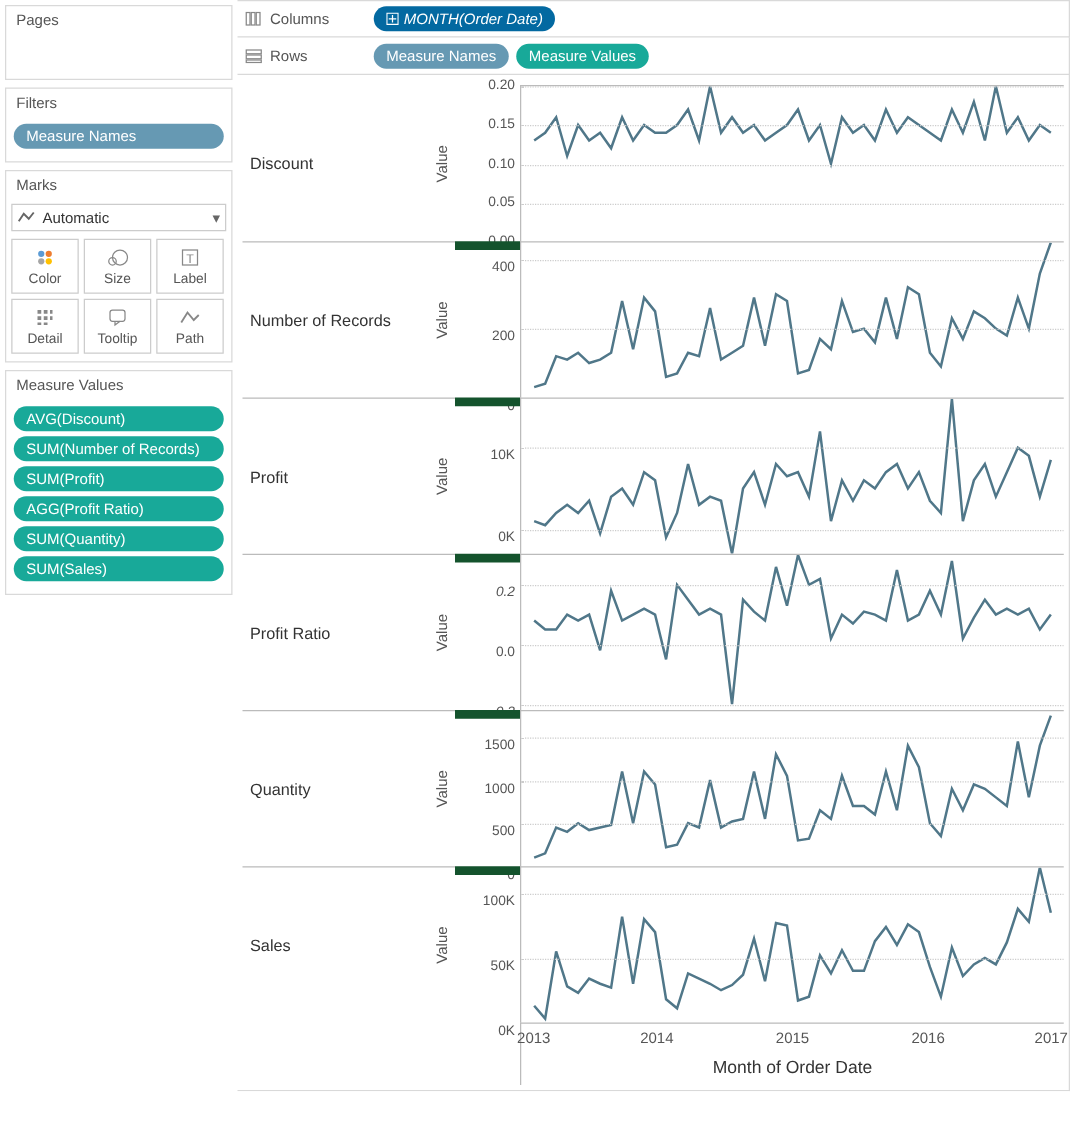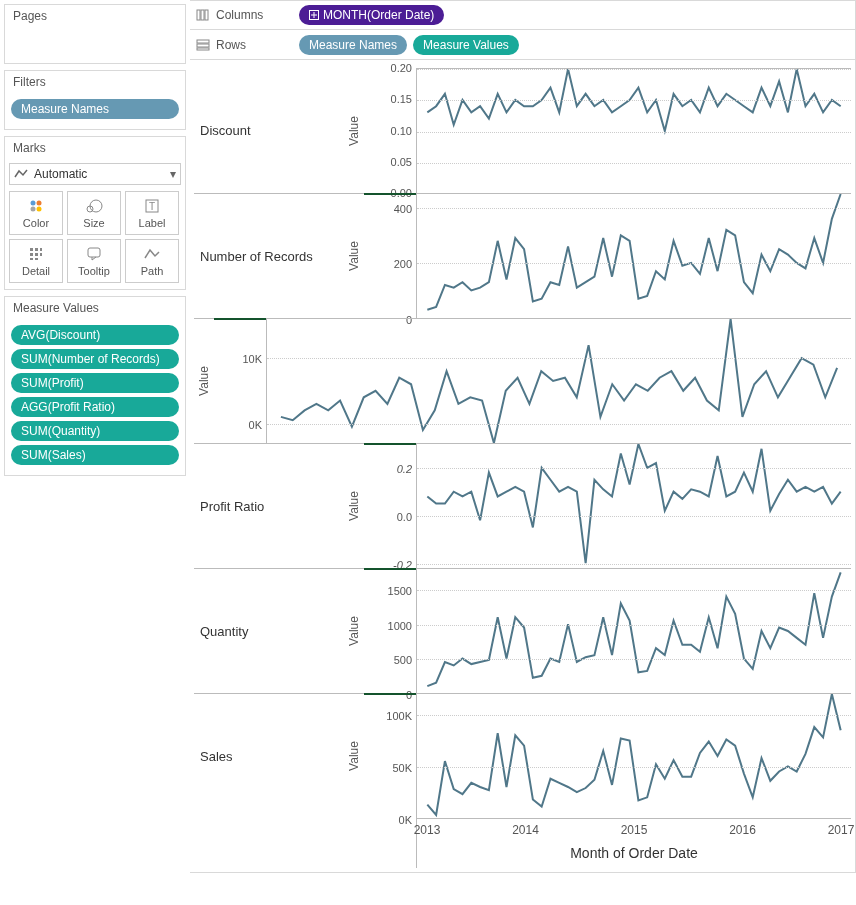--- a/index.html
+++ b/index.html
@@ -78,21 +78,21 @@
   .panel-row:first-child .panel-name, .panel-row:first-child .ylabel-wrap, .panel-row:first-child .yticks { border-top:none;}
   .ylabel-wrap {
     width:20px; display:flex; align-items:center; justify-content:center;
     border-top:1px solid #bbb;
   }
   .ylabel {
     transform: rotate(-90deg); white-space:nowrap; font-size:12px; color:#555;
   }
   .yticks {
     width:52px; position:relative;
-    border-top:2px solid #14532d;
+    border-top:7px solid #14532d;
   }
   .ytick { position:absolute; right:4px; transform:translateY(-50%); font-size:11px; color:#555;text-align:center; }
   .plot {
     flex:1; position:relative; border-top:1px solid #bbb; border-left:1px solid #bbb;
     overflow:hidden;
   }
   .panel-row:first-child .plot { border-top:1px solid #bbb; }
   .grid-h { position:absolute; left:0; right:0; border-top:1px dotted #ccc; }
   .line-path { stroke:#4d6d7c; stroke:#507789; stroke-width:2; fill:none; }
 
@@ -207,21 +207,21 @@
     <div class="shelf-row">
       <div class="shelf-label">
         <svg width="14" height="12">
             <rect x="1" y="1" width="3" height="10" fill="none" stroke="#888"></rect>
             <rect x="5" y="1" width="3" height="10" fill="none" stroke="#888"></rect>
             <rect x="9" y="1" width="3" height="10" fill="none" stroke="#888"></rect>
           </svg>
         <span>Columns</span>
       </div>
       <div class="shelf-pills">
-        <span class="pill" style="background:#4c1d95;">
+        <span class="pill" style="background:#0369a1;font-style:italic;">
           <svg width="10" height="10">
               <rect x="0.5" y="0.5" width="9" height="9" fill="none" stroke="#fff"></rect>
               <line x1="5" y1="2" x2="5" y2="8" stroke="#fff"></line>
               <line x1="2" y1="5" x2="8" y2="5" stroke="#fff"></line>
             </svg>
           <span>MONTH(Order Date)</span>
         </span>
       </div>
     </div>
     <div class="shelf-row">
@@ -264,20 +264,21 @@
           <div class="yticks">
             <div class="ytick" style="top: 13.8889px;">400</div>
             <div class="ytick" style="top: 69.4444px;">200</div>
             <div class="ytick" style="top: 125px;">0</div>
           </div>
           <div class="plot"><div class="grid-h" style="top: 13.8889px;"></div><div class="grid-h" style="top: 69.4444px;"></div><svg width="100%" height="100%" viewBox="0 0 420 125" preserveAspectRatio="none">
               <polyline points="10,116.66666666666667 18.51063829787234,113.88888888888889 27.02127659574468,91.66666666666666 35.53191489361702,94.44444444444444 44.04255319148936,88.88888888888889 52.5531914893617,97.22222222222223 61.06382978723404,94.44444444444444 69.57446808510639,88.88888888888889 78.08510638297872,47.222222222222214 86.59574468085107,86.11111111111111 95.1063829787234,44.44444444444444 103.61702127659575,55.55555555555556 112.12765957446808,108.33333333333333 120.63829787234043,105.55555555555556 129.14893617021278,88.88888888888889 137.6595744680851,91.66666666666666 146.17021276595744,52.777777777777786 154.6808510638298,94.44444444444444 163.19148936170214,88.88888888888889 171.70212765957444,83.33333333333334 180.2127659574468,44.44444444444444 188.72340425531914,83.33333333333334 197.2340425531915,41.66666666666667 205.74468085106383,47.222222222222214 214.25531914893617,105.55555555555556 222.7659574468085,102.77777777777777 231.27659574468086,77.77777777777777 239.78723404255322,86.11111111111111 248.29787234042553,47.222222222222214 256.8085106382979,72.22222222222223 265.3191489361702,69.44444444444446 273.82978723404256,80.55555555555556 282.3404255319149,44.44444444444444 290.8510638297872,77.77777777777777 299.3617021276596,36.111111111111114 307.8723404255319,41.66666666666667 316.3829787234043,88.88888888888889 324.8936170212766,100 333.4042553191489,61.111111111111114 341.9148936170213,77.77777777777777 350.4255319148936,55.55555555555556 358.936170212766,61.111111111111114 367.4468085106383,69.44444444444446 375.9574468085106,75 384.468085106383,44.44444444444444 392.97872340425533,69.44444444444446 401.48936170212767,25 410,0" class="line-path" vector-effect="non-scaling-stroke"></polyline>
             </svg></div>
         </div>
         <div class="panel-row">
+          <div class="panel-name">Profit</div>
           <div class="ylabel-wrap">
             <div class="ylabel">Value</div>
           </div>
           <div class="yticks">
             <div class="ytick" style="top: 39.4737px;">10K</div>
             <div class="ytick" style="top: 105.263px;">0K</div>
           </div>
           <div class="plot"><div class="grid-h" style="top: 39.4737px;"></div><div class="grid-h" style="top: 105.263px;"></div><svg width="100%" height="100%" viewBox="0 0 420 125" preserveAspectRatio="none">
               <polyline points="10,98.6842105263158 18.51063829787234,101.97368421052632 27.02127659574468,92.10526315789474 35.53191489361702,85.52631578947368 44.04255319148936,92.10526315789474 52.5531914893617,82.23684210526315 61.06382978723404,108.55263157894737 69.57446808510639,78.94736842105263 78.08510638297872,72.36842105263159 86.59574468085107,85.52631578947368 95.1063829787234,59.21052631578948 103.61702127659575,65.78947368421052 112.12765957446808,111.84210526315789 120.63829787234043,92.10526315789474 129.14893617021278,52.631578947368425 137.6595744680851,85.52631578947368 146.17021276595744,78.94736842105263 154.6808510638298,82.23684210526315 163.19148936170214,125 171.70212765957444,72.36842105263159 180.2127659574468,59.21052631578948 188.72340425531914,85.52631578947368 197.2340425531915,52.631578947368425 205.74468085106383,62.5 214.25531914893617,59.21052631578948 222.7659574468085,78.94736842105263 231.27659574468086,26.315789473684205 239.78723404255322,98.6842105263158 248.29787234042553,65.78947368421052 256.8085106382979,82.23684210526315 265.3191489361702,65.78947368421052 273.82978723404256,72.36842105263159 282.3404255319149,59.21052631578948 290.8510638297872,52.631578947368425 299.3617021276596,72.36842105263159 307.8723404255319,59.21052631578948 316.3829787234043,82.23684210526315 324.8936170212766,92.10526315789474 333.4042553191489,0 341.9148936170213,98.6842105263158 350.4255319148936,65.78947368421052 358.936170212766,52.631578947368425 367.4468085106383,78.94736842105263 375.9574468085106,59.21052631578948 384.468085106383,39.473684210526315 392.97872340425533,46.05263157894737 401.48936170212767,78.94736842105263 410,49.34210526315789" class="line-path" vector-effect="non-scaling-stroke"></polyline>
             </svg></div>

